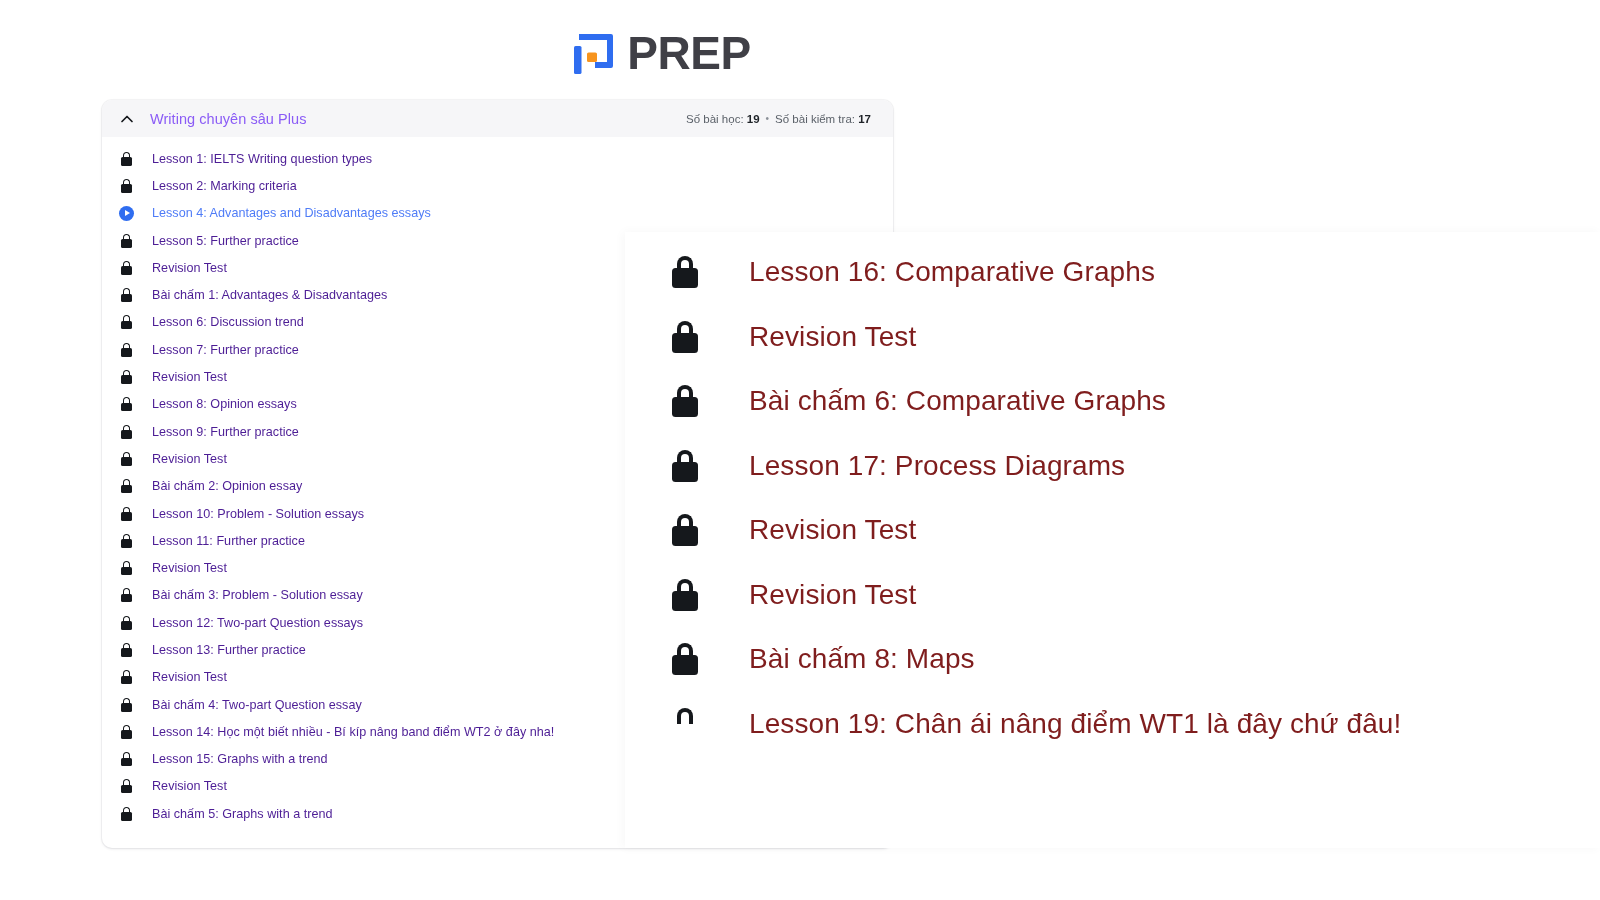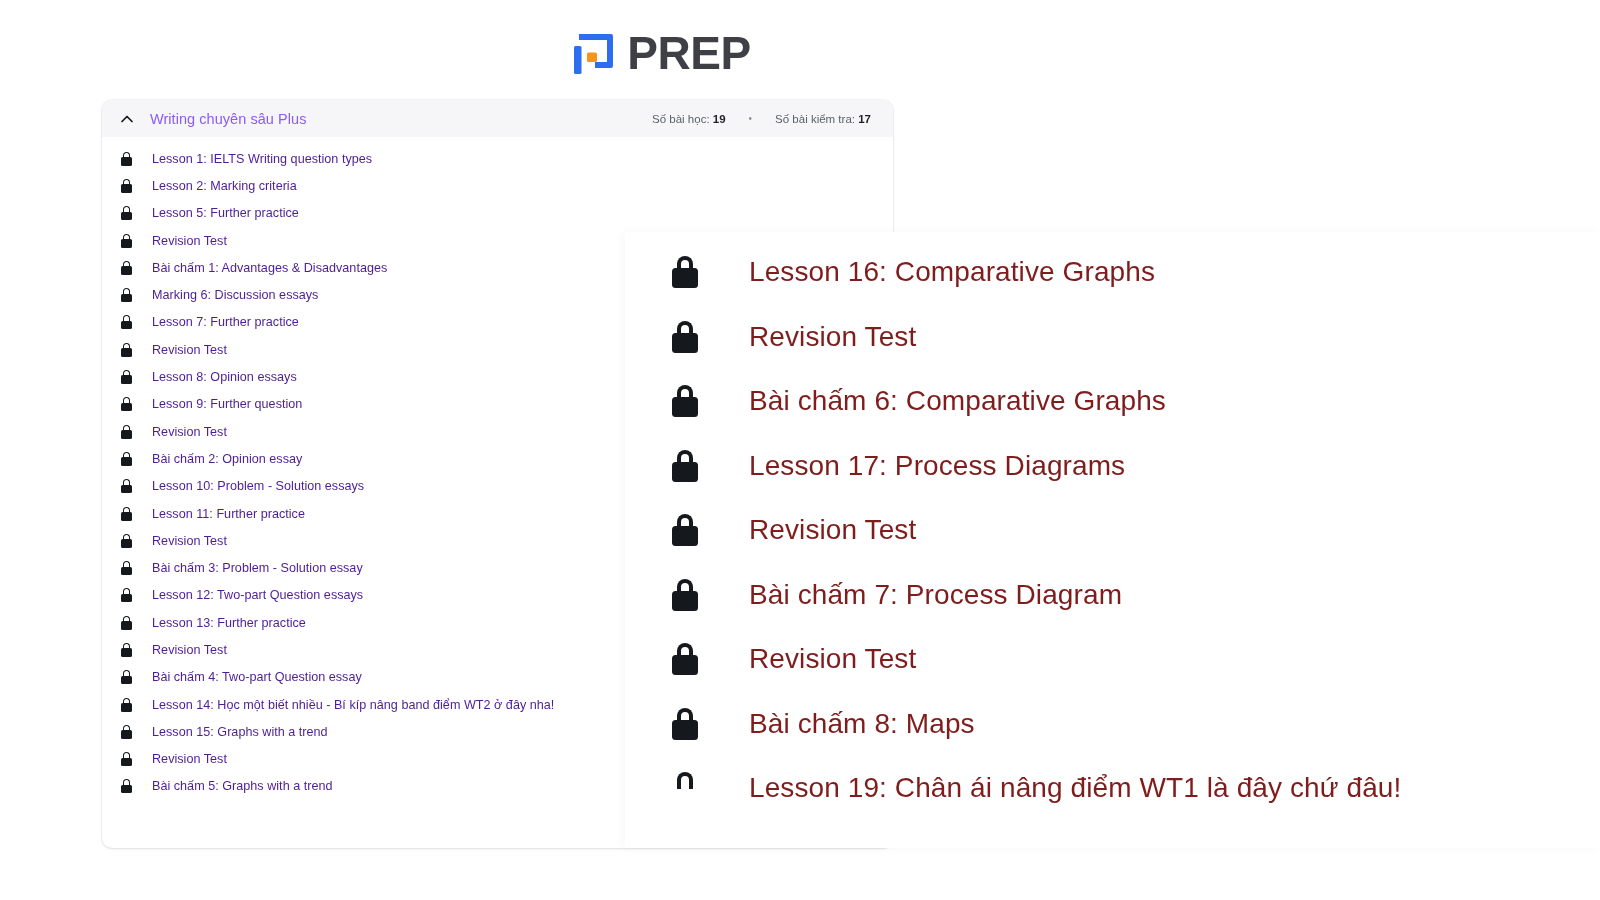--- a/index.html
+++ b/index.html
@@ -75,21 +75,21 @@
     color: #8b5cf6;
     font-weight: 400;
     letter-spacing: 0.05px;
   }
   .card-meta {
     margin-left: auto;
     font-size: 11.5px;
     color: #5b6169;
     display: flex;
     align-items: center;
-    gap: 23px;
+    gap: 6px;
     white-space: nowrap;
   }
   .card-meta b { color: #1f2328; font-weight: 700; }
   .meta-dot { font-size: 10px; color: #8b9098; }
 
   .lesson-list {
     padding: 8px 0 6px 0;
   }
   .lesson-row {
     height: 27.3px;
@@ -275,20 +275,28 @@
       </div>
       <div class="lesson-row">
         <span class="lesson-icon">
           <span class="lock">
             <span class="shackle"></span>
             <span class="body"></span>
           </span>
         </span>
         <span class="lesson-label">Lesson 2: Marking criteria</span>
       </div>
+      <div class="lesson-row active">
+        <span class="lesson-icon">
+          <span class="play-circle">
+            <span class="tri"></span>
+          </span>
+        </span>
+        <span class="lesson-label">Lesson 4: Advantages and Disadvantages essays</span>
+      </div>
       <div class="lesson-row">
         <span class="lesson-icon">
           <span class="lock">
             <span class="shackle"></span>
             <span class="body"></span>
           </span>
         </span>
         <span class="lesson-label">Lesson 5: Further practice</span>
       </div>
       <div class="lesson-row">
@@ -309,21 +317,21 @@
         </span>
         <span class="lesson-label">Bài chấm 1: Advantages &amp; Disadvantages</span>
       </div>
       <div class="lesson-row">
         <span class="lesson-icon">
           <span class="lock">
             <span class="shackle"></span>
             <span class="body"></span>
           </span>
         </span>
-        <span class="lesson-label">Marking 6: Discussion essays</span>
+        <span class="lesson-label">Lesson 6: Discussion trend</span>
       </div>
       <div class="lesson-row">
         <span class="lesson-icon">
           <span class="lock">
             <span class="shackle"></span>
             <span class="body"></span>
           </span>
         </span>
         <span class="lesson-label">Lesson 7: Further practice</span>
       </div>
@@ -345,21 +353,21 @@
         </span>
         <span class="lesson-label">Lesson 8: Opinion essays</span>
       </div>
       <div class="lesson-row">
         <span class="lesson-icon">
           <span class="lock">
             <span class="shackle"></span>
             <span class="body"></span>
           </span>
         </span>
-        <span class="lesson-label">Lesson 9: Further question</span>
+        <span class="lesson-label">Lesson 9: Further practice</span>
       </div>
       <div class="lesson-row">
         <span class="lesson-icon">
           <span class="lock">
             <span class="shackle"></span>
             <span class="body"></span>
           </span>
         </span>
         <span class="lesson-label">Revision Test</span>
       </div>
@@ -530,29 +538,20 @@
         </span>
         <span class="zoom-label">Revision Test</span>
       </div>
       <div class="zoom-row">
         <span class="zoom-icon">
           <span class="lock-lg">
             <span class="shackle"></span>
             <span class="body"></span>
           </span>
         </span>
-        <span class="zoom-label">Bài chấm 7: Process Diagram</span>
-      </div>
-      <div class="zoom-row">
-        <span class="zoom-icon">
-          <span class="lock-lg">
-            <span class="shackle"></span>
-            <span class="body"></span>
-          </span>
-        </span>
         <span class="zoom-label">Revision Test</span>
       </div>
       <div class="zoom-row">
         <span class="zoom-icon">
           <span class="lock-lg">
             <span class="shackle"></span>
             <span class="body"></span>
           </span>
         </span>
         <span class="zoom-label">Bài chấm 8: Maps</span>

